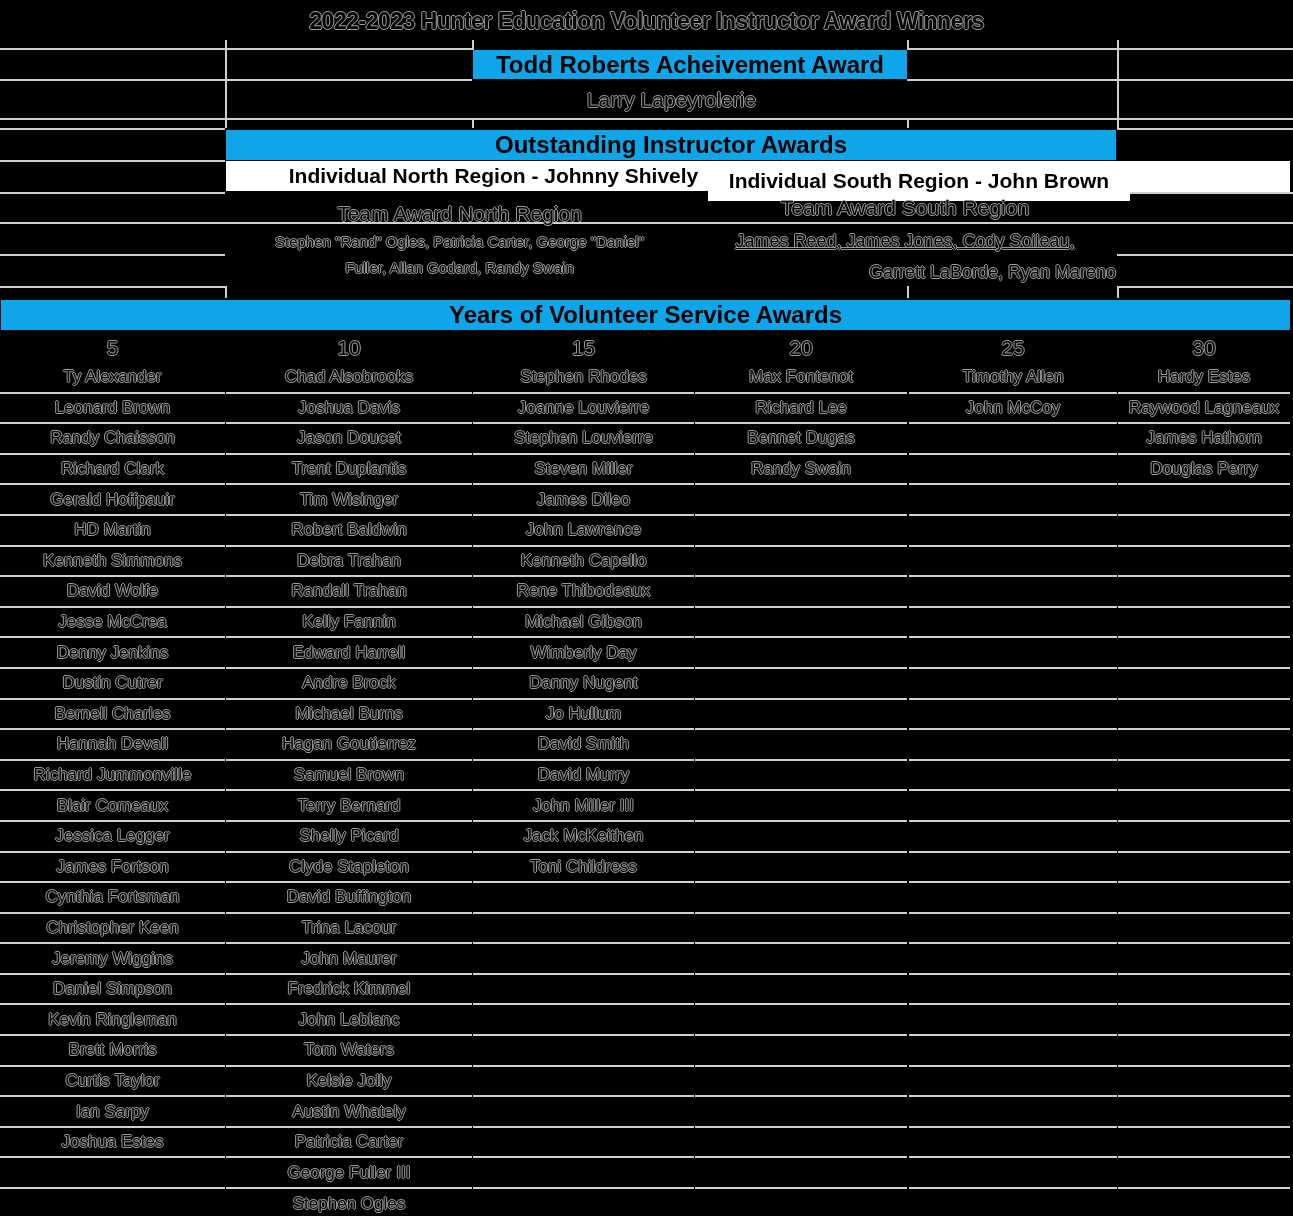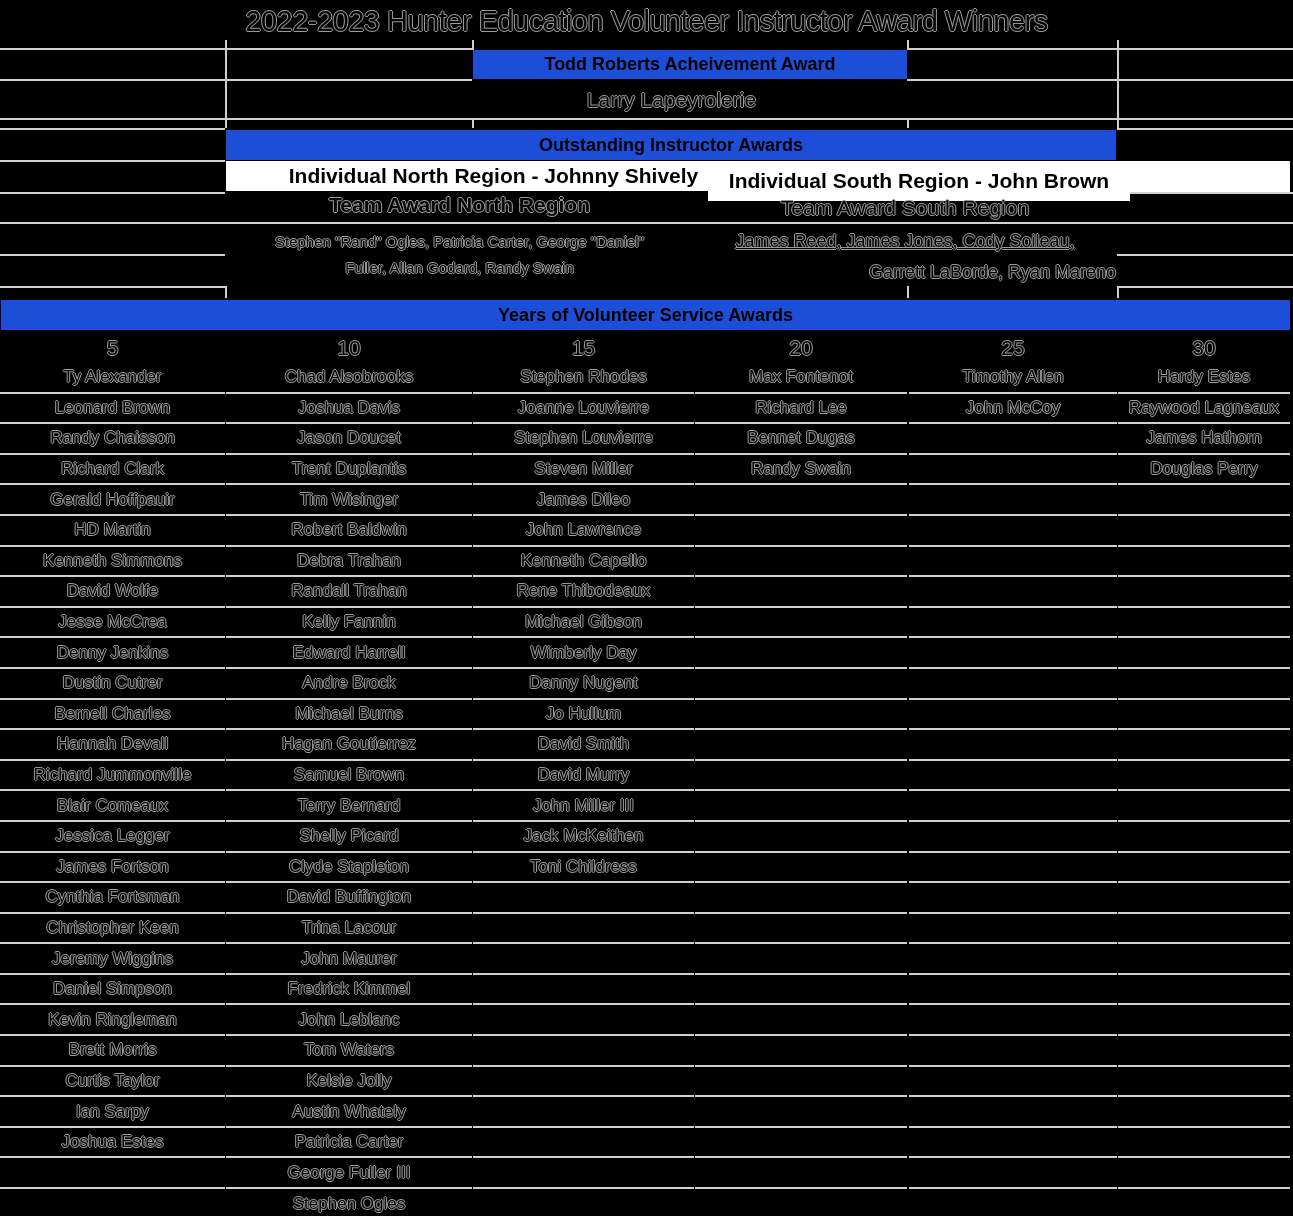--- a/index.html
+++ b/index.html
@@ -4,22 +4,22 @@
 <style>
   html, body { margin: 0; padding: 0; background: #000; }
   body { width: 1293px; height: 1216px; position: relative; overflow: hidden;
          font-family: "Liberation Sans", sans-serif; }
   .dark { color: #050505;
           text-shadow: -1px 0 #9a9a9a, 1px 0 #9a9a9a, 0 -1px #9a9a9a, 0 1px #9a9a9a; }
   .abs { position: absolute; box-sizing: border-box; }
   .hline { position: absolute; height: 2px; background: #cfcfcf; }
   .vline { position: absolute; width: 2px; background: #cfcfcf; }
   .center { display: flex; align-items: center; justify-content: center; text-align: center; }
-  #title { left: 0; top: 0; width: 1293px; height: 42px; font-size: 29px; font-weight: normal; letter-spacing: -0.5px; }
-  .grayband { background: #1d4ed8; color: #000; font-weight: bold; font-size: 18px; }
+  #title { left: 0; top: 0; width: 1293px; height: 42px; font-size: 23px; font-weight: bold; letter-spacing: -0.5px; }
+  .grayband { background: #0ea5e9; color: #000; font-weight: bold; font-size: 24px; }
   .whiteband { background: #fff; color: #000; font-weight: bold; font-size: 21px; }
   .big { font-size: 21px; }
   .med { font-size: 17px; line-height: 26px; }
   .names { position: absolute; top: 333px; left: 0; width: 1293px; }
   .col { position: absolute; top: 0; }
   .cell { height: 30.6px; display: flex; align-items: center; justify-content: center;
           font-size: 17px; white-space: nowrap; border-bottom: 2px solid #cfcfcf; box-sizing: border-box; }
   .col .cell.head { font-size: 21px; height: 30px; border-bottom: none; }
 </style>
 </head>
@@ -53,21 +53,21 @@
 <div class="vline" style="left:907px;top:286px;height:12px;"></div>
 
 <div class="abs center grayband" style="left:473px;top:50px;width:434px;height:29px;">Todd Roberts Acheivement Award</div>
 <div class="abs center dark big" style="left:226px;top:81px;width:891px;height:37px;">Larry Lapeyrolerie</div>
 
 <div class="abs center grayband" style="left:226px;top:130px;width:890px;height:30px;">Outstanding Instructor Awards</div>
 <div class="abs center whiteband" style="left:226px;top:161px;width:537px;height:30px;border-right:2px solid #000;">Individual North Region - Johnny Shively</div>
 <div class="abs center whiteband" style="left:708px;top:161px;width:422px;height:40px;">Individual South Region - John Brown</div>
 <div class="abs" style="left:1118px;top:161px;width:172px;height:31px;background:#fff;"></div>
 
-<div class="abs center dark big" style="left:226px;top:190px;width:467px;height:29px;font-weight:bold;">Team Award North Region</div>
+<div class="abs center dark big" style="left:226px;top:199px;width:467px;height:29px;">Team Award North Region</div>
 <div class="abs center dark big" style="left:694px;top:193px;width:422px;height:29px;">Team Award South Region</div>
 
 <div class="abs dark med" style="left:226px;top:229px;width:467px;text-align:center;">
   <div style="font-size:15px;">Stephen "Rand" Ogles, Patricia Carter,  George "Daniel"</div>
   <div style="font-size:15px;">Fuller, Allan Godard, Randy Swain</div>
 </div>
 <div class="abs dark med" style="left:694px;top:226px;width:422px;text-align:center;line-height:31px;">
   <div style="font-size:18px;text-decoration:underline;">James Reed, James Jones, Cody Soileau,</div>
   <div style="font-size:18px;text-align:right;">Garrett LaBorde, Ryan Mareno</div>
 </div>

